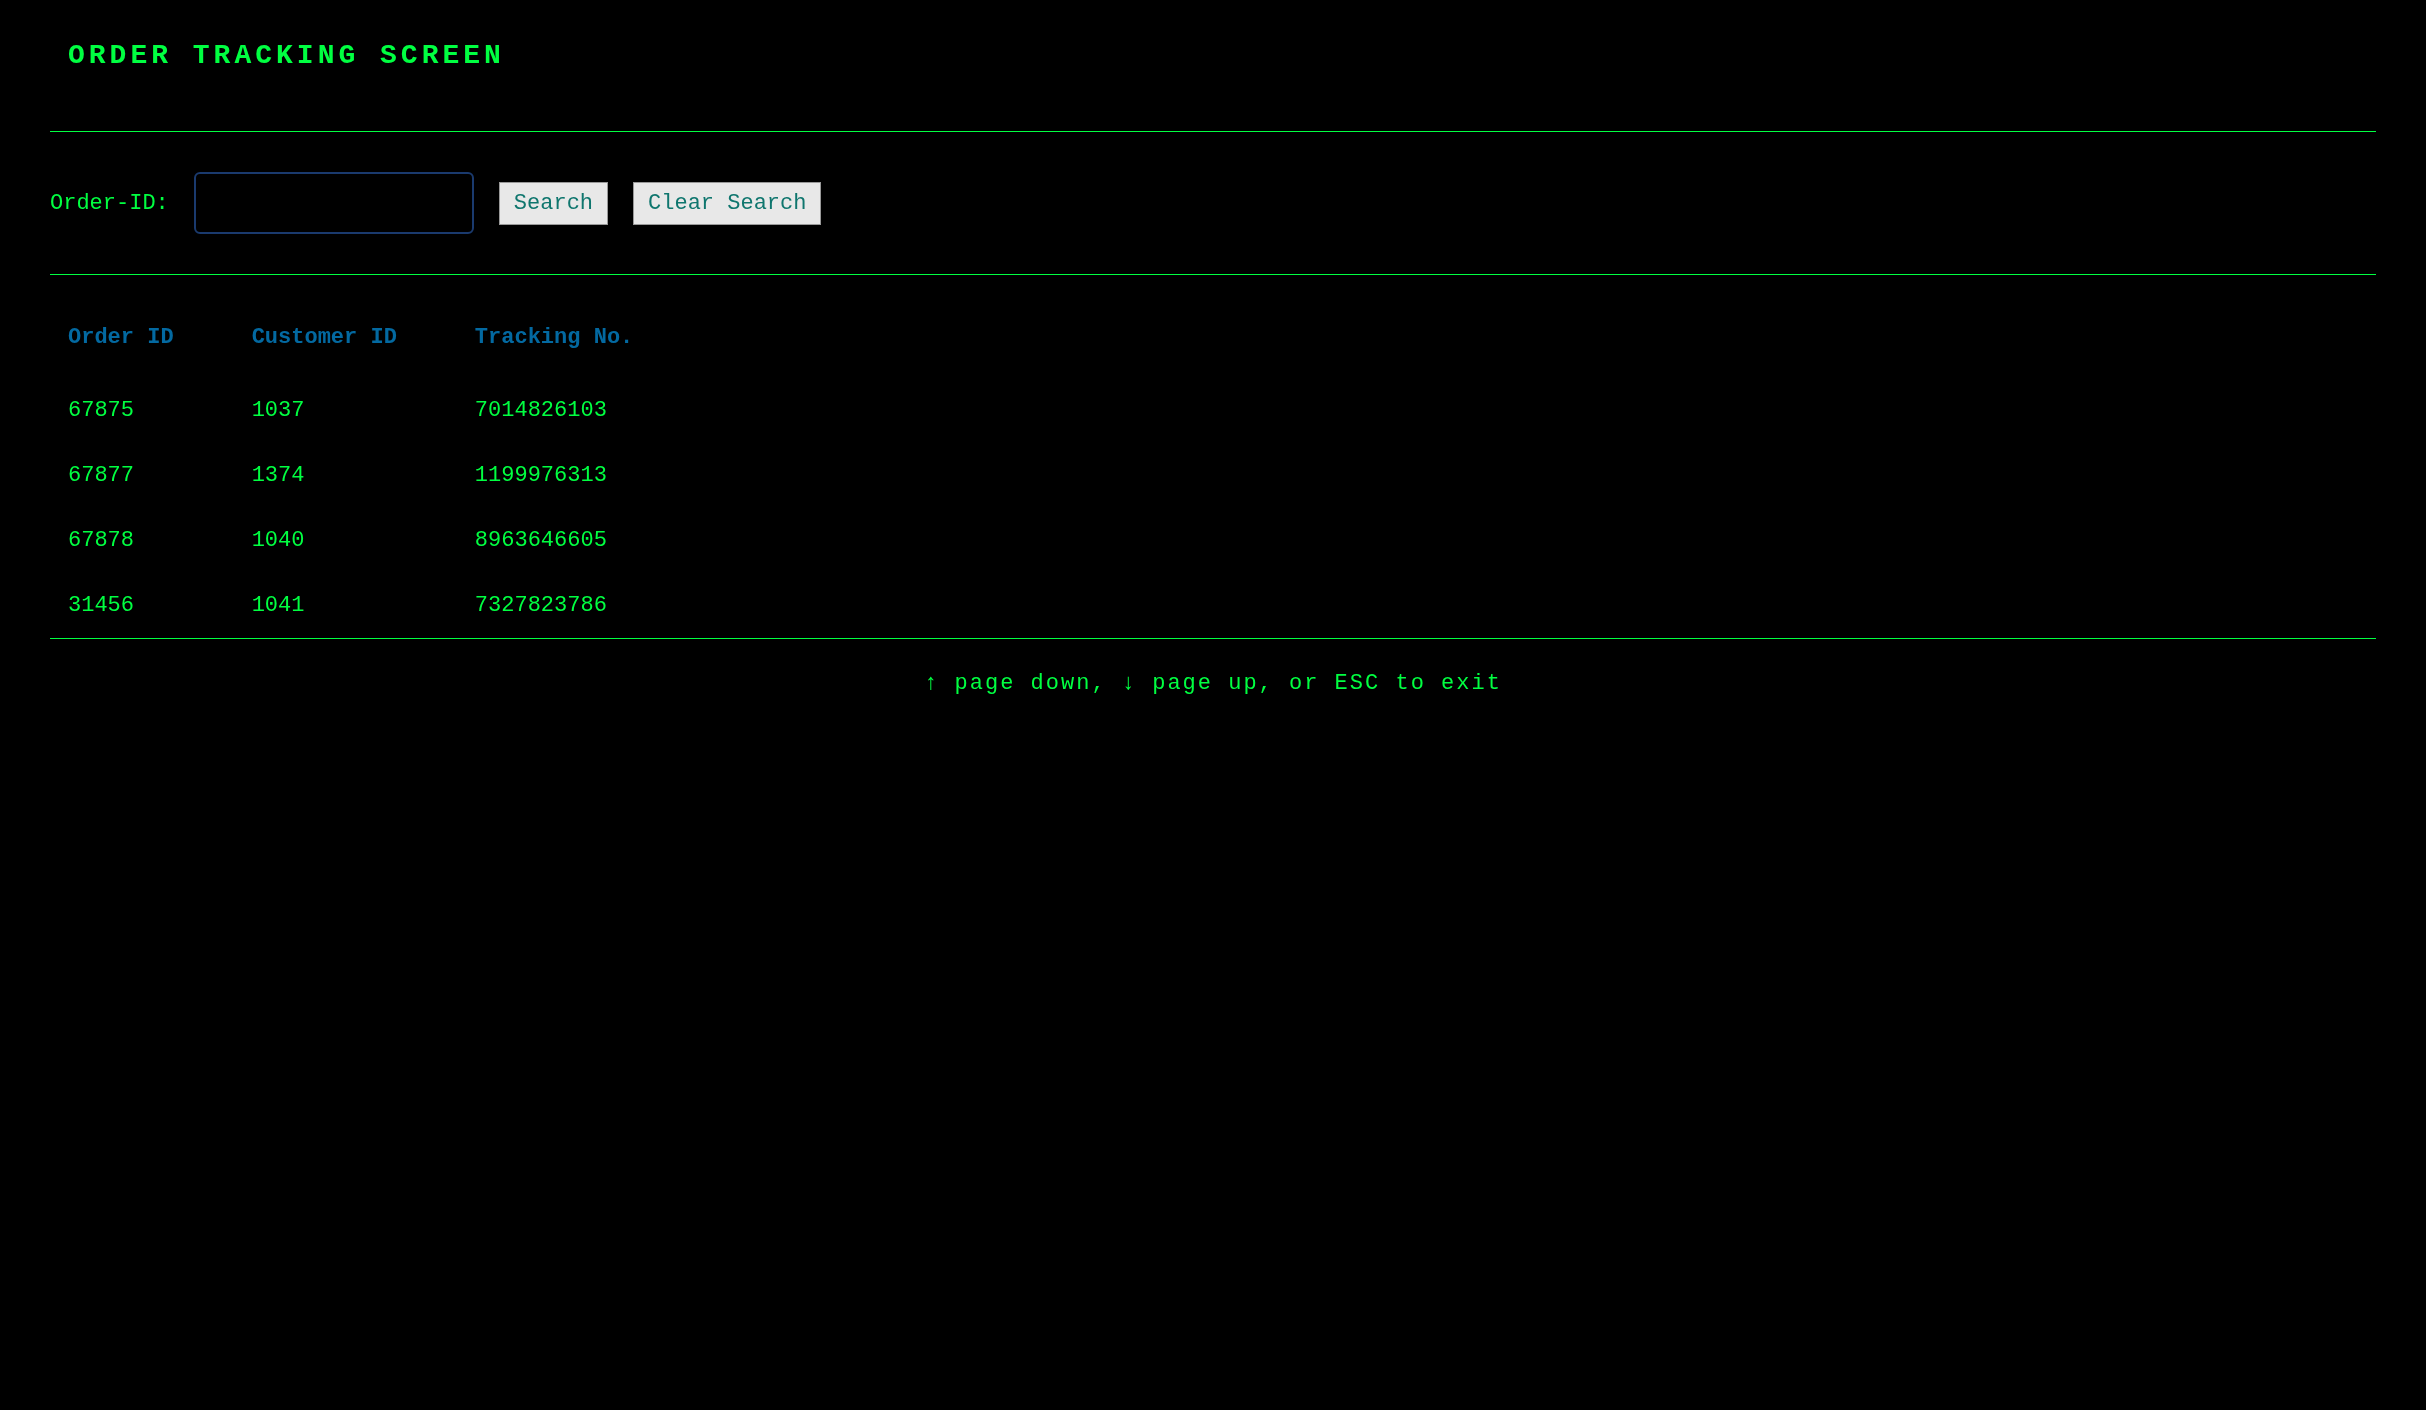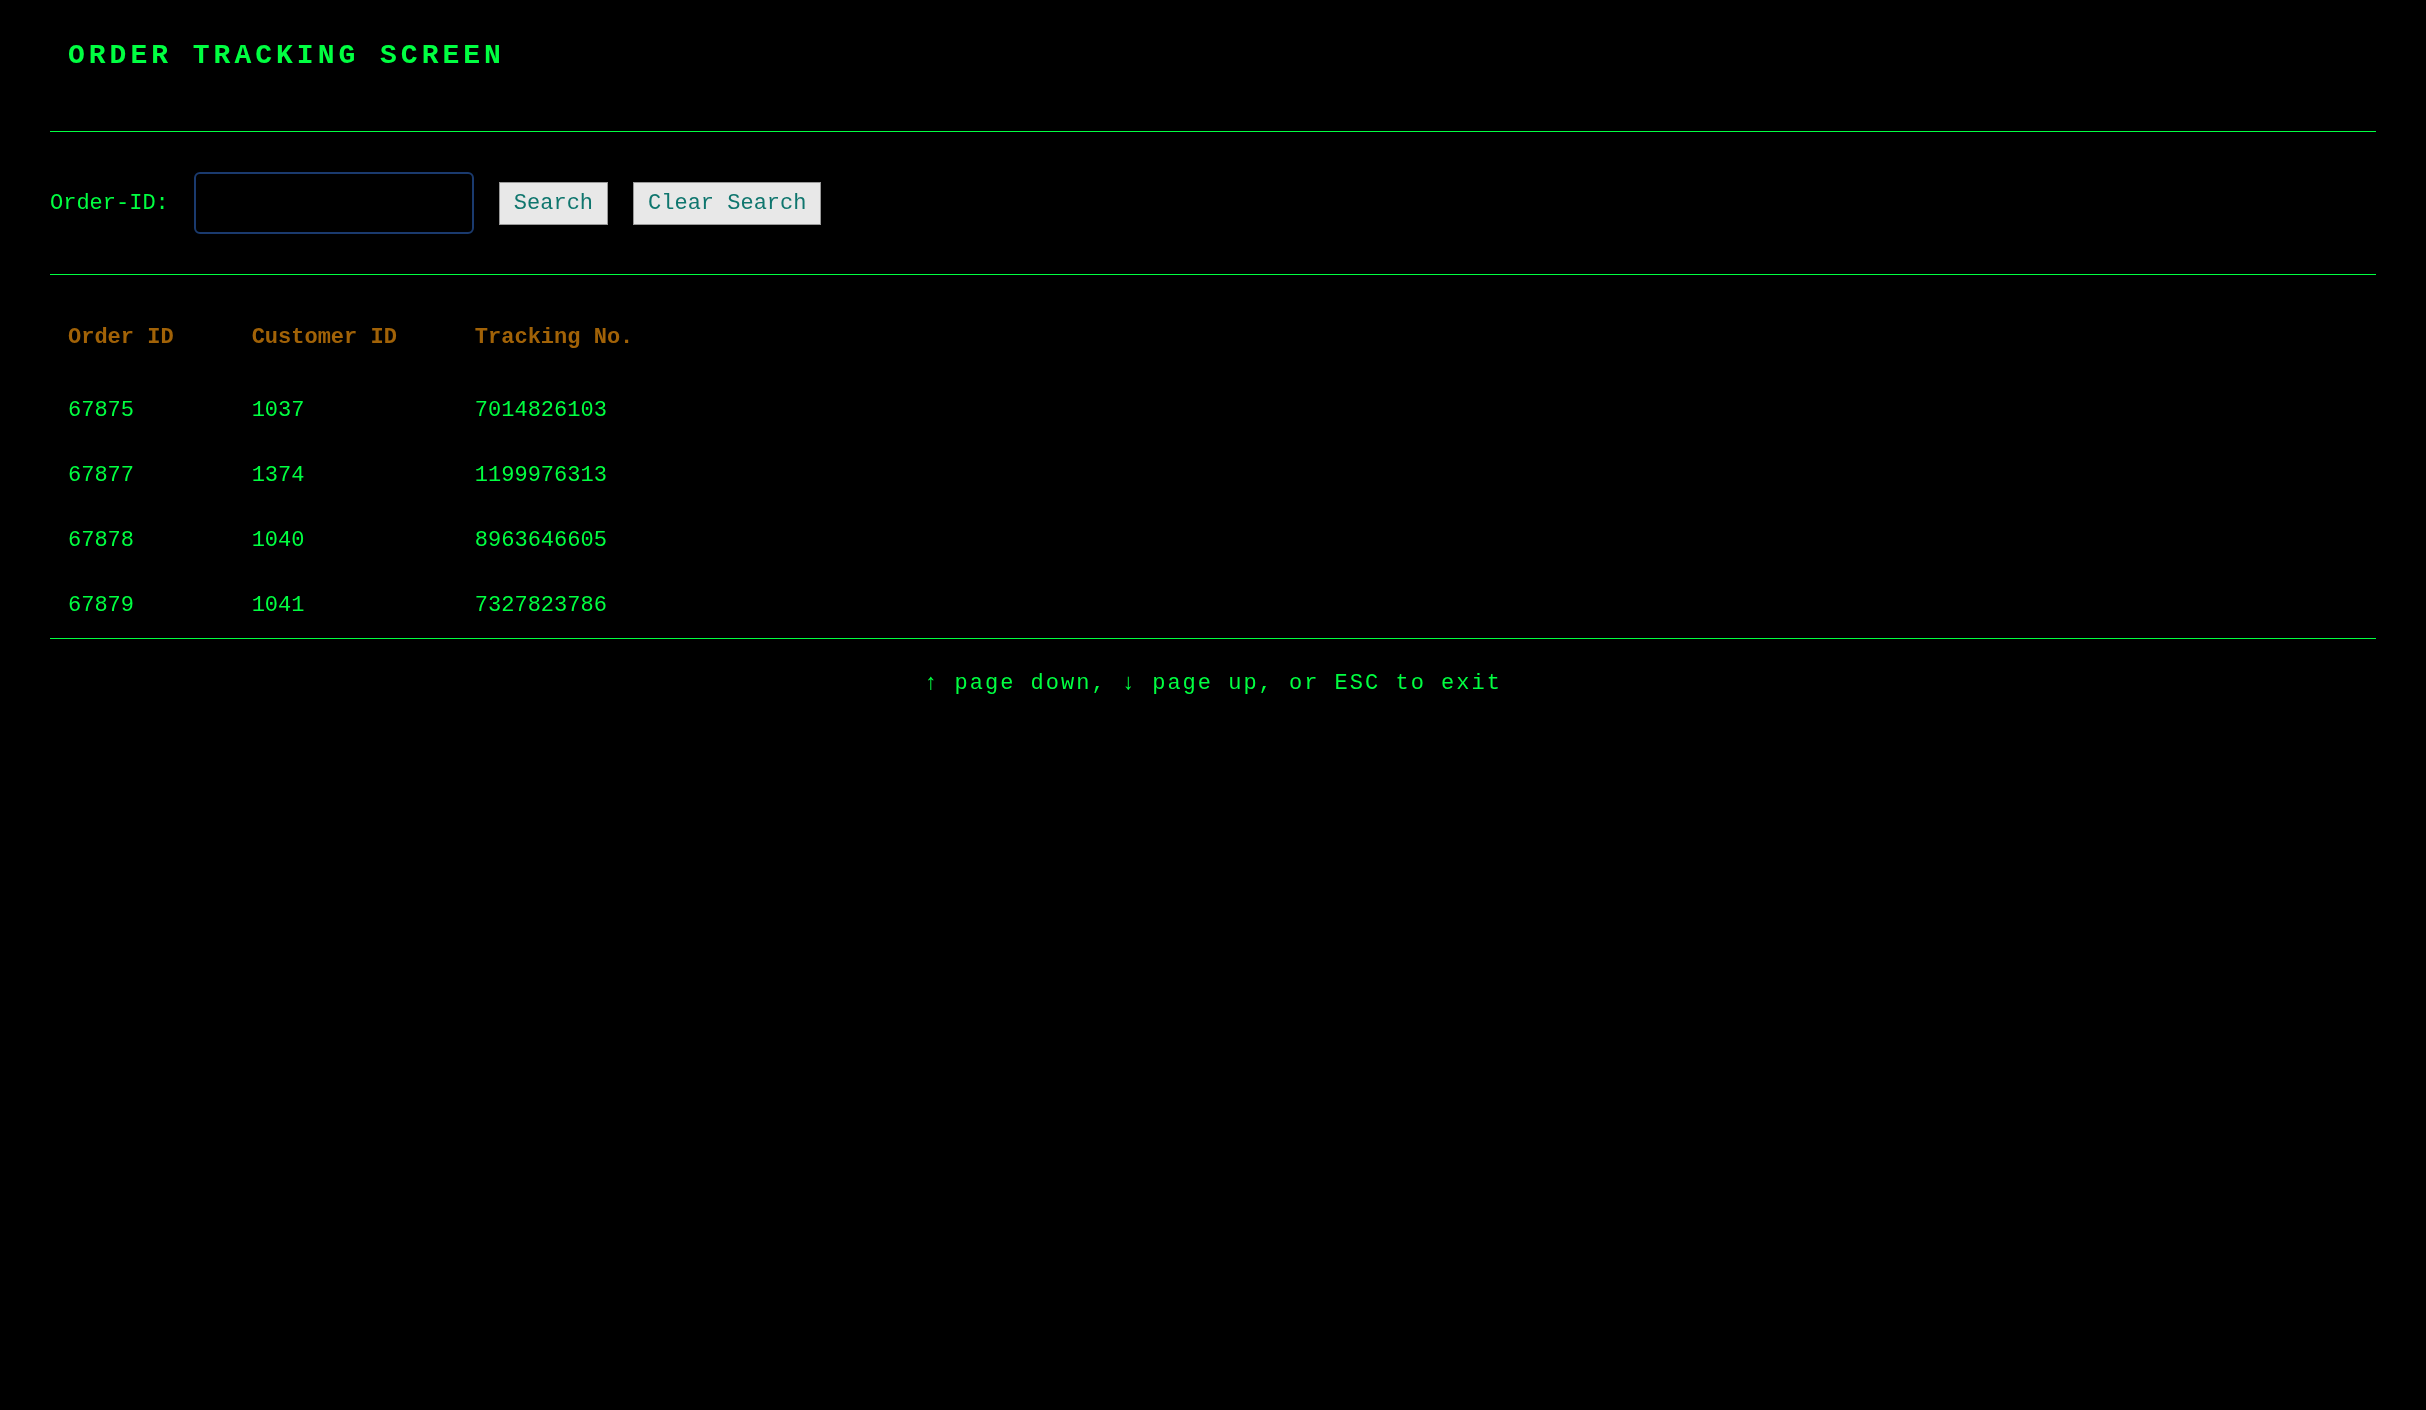--- a/index.html
+++ b/index.html
@@ -62,21 +62,21 @@
       margin-bottom: 0;
     }
     table {
       border-collapse: collapse;
       width: auto;
     }
     th {
       text-align: left;
       font-size: 22px;
       font-weight: bold;
-      color: #a16207;
+      color: #0369a1;
       padding: 20px 60px 28px 18px;
     }
     td {
       font-size: 22px;
       color: #00ff41;
       padding: 20px 60px 20px 18px;
     }
     th:nth-child(1), td:nth-child(1) { min-width: 160px; }
     th:nth-child(2), td:nth-child(2) { min-width: 190px; }
     th:nth-child(3), td:nth-child(3) { min-width: 200px; }
@@ -122,21 +122,21 @@
           <td>67877</td>
           <td>1374</td>
           <td>1199976313</td>
         </tr>
         <tr>
           <td>67878</td>
           <td>1040</td>
           <td>8963646605</td>
         </tr>
         <tr>
-          <td>67879</td>
+          <td>31456</td>
           <td>1041</td>
           <td>7327823786</td>
         </tr>
       </tbody>
   </table>
 </div>
 
 <hr class="divider">
 
 <div class="footer-hint">↑ page down, ↓ page up, or ESC to exit</div>

